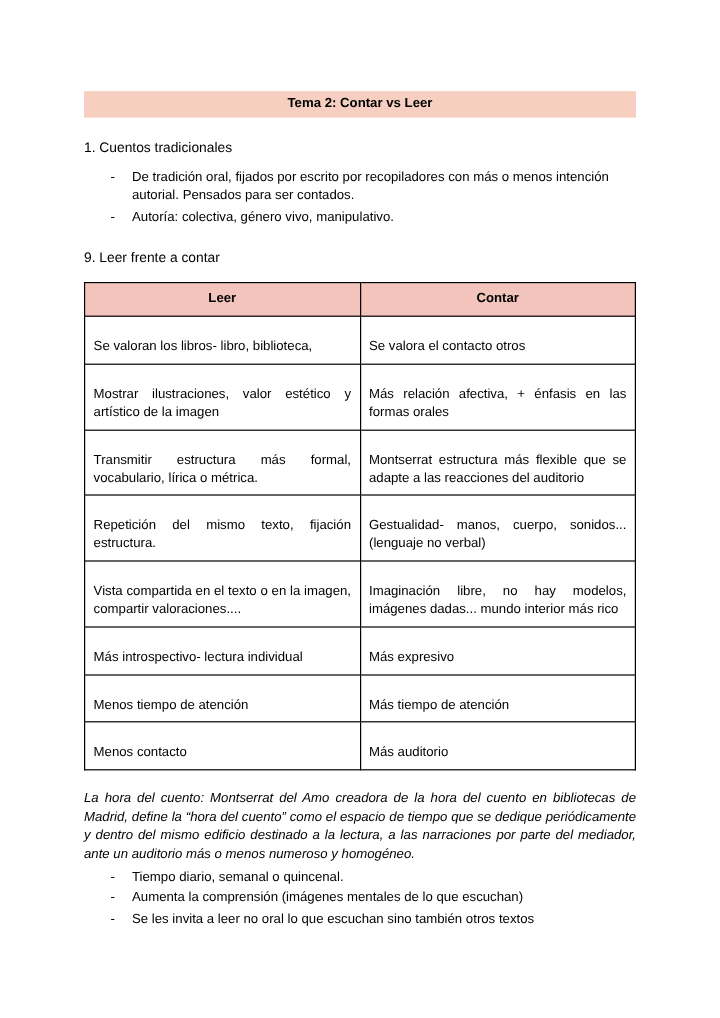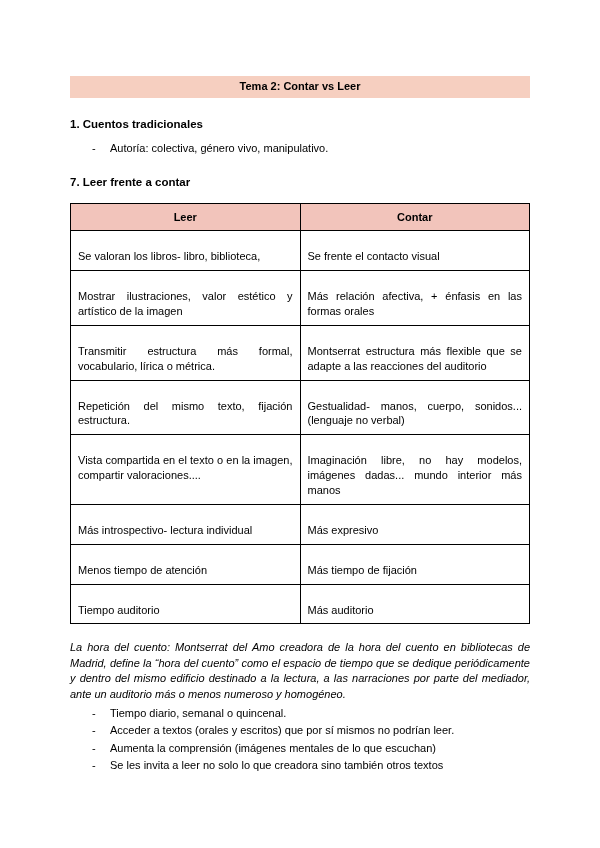--- a/index.html
+++ b/index.html
@@ -25,21 +25,21 @@
     height: 22px;
     display: flex;
     align-items: center;
     justify-content: center;
     font-weight: bold;
     font-size: 11px;
     margin-bottom: 4px;
   }
   h2.section-heading {
     font-size: 11.5px;
-    font-weight: bold;
+    font-weight: normal;
     margin: 18px 0 9px 0;
   }
   .bullets {
     margin: 0 0 0 20px;
   }
   .bullet {
     position: relative;
     padding-left: 20px;
     margin-bottom: 2px;
     text-align: left;
@@ -84,70 +84,70 @@
 
 <div class="page">
 
   <div class="banner">
     <span>Tema 2: Contar vs Leer</span>
   </div>
 
   <h2 class="section-heading">1. Cuentos tradicionales</h2>
 
   <div class="bullets">
+    <div class="bullet">De tradición oral, fijados por escrito por recopiladores con más o menos intención autorial. Pensados para ser contados.</div>
     <div class="bullet">Autoría: colectiva, género vivo, manipulativo.</div>
   </div>
 
-  <h2 class="section-heading">7. Leer frente a contar</h2>
+  <h2 class="section-heading">9. Leer frente a contar</h2>
 
   <table class="compare">
     <thead>
       <tr>
         <th>Leer</th>
         <th>Contar</th>
       </tr>
     </thead>
     <tbody>
       <tr>
         <td>Se valoran los libros- libro, biblioteca,</td>
-        <td>Se frente el contacto visual</td>
+        <td>Se valora el contacto otros</td>
       </tr>
       <tr>
         <td>Mostrar ilustraciones, valor estético y artístico de la imagen</td>
         <td>Más relación afectiva, + énfasis en las formas orales</td>
       </tr>
       <tr>
         <td>Transmitir estructura más formal, vocabulario, lírica o métrica.</td>
         <td>Montserrat estructura más flexible que se adapte a las reacciones del auditorio</td>
       </tr>
       <tr>
         <td>Repetición del mismo texto, fijación estructura.</td>
         <td>Gestualidad- manos, cuerpo, sonidos... (lenguaje no verbal)</td>
       </tr>
       <tr>
         <td>Vista compartida en el texto o en la imagen, compartir valoraciones....</td>
-        <td>Imaginación libre, no hay modelos, imágenes dadas... mundo interior más manos</td>
+        <td>Imaginación libre, no hay modelos, imágenes dadas... mundo interior más rico</td>
       </tr>
       <tr>
         <td>Más introspectivo- lectura individual</td>
         <td>Más expresivo</td>
       </tr>
       <tr>
         <td>Menos tiempo de atención</td>
-        <td>Más tiempo de fijación</td>
+        <td>Más tiempo de atención</td>
       </tr>
       <tr>
-        <td>Tiempo auditorio</td>
+        <td>Menos contacto</td>
         <td>Más auditorio</td>
       </tr>
     </tbody>
   </table>
 
   <p class="para">La hora del cuento: Montserrat del Amo creadora de la hora del cuento en bibliotecas de Madrid, define la “hora del cuento” como el espacio de tiempo que se dedique periódicamente y dentro del mismo edificio destinado a la lectura, a las narraciones por parte del mediador, ante un auditorio más o menos numeroso y homogéneo.</p>
 
   <div class="bullets">
     <div class="bullet">Tiempo diario, semanal o quincenal.</div>
-    <div class="bullet">Acceder a textos (orales y escritos) que por sí mismos no podrían leer.</div>
     <div class="bullet">Aumenta la comprensión (imágenes mentales de lo que escuchan)</div>
-    <div class="bullet">Se les invita a leer no solo lo que creadora sino también otros textos</div>
+    <div class="bullet">Se les invita a leer no oral lo que escuchan sino también otros textos</div>
   </div>
 
 </div>
 
 </body></html>

